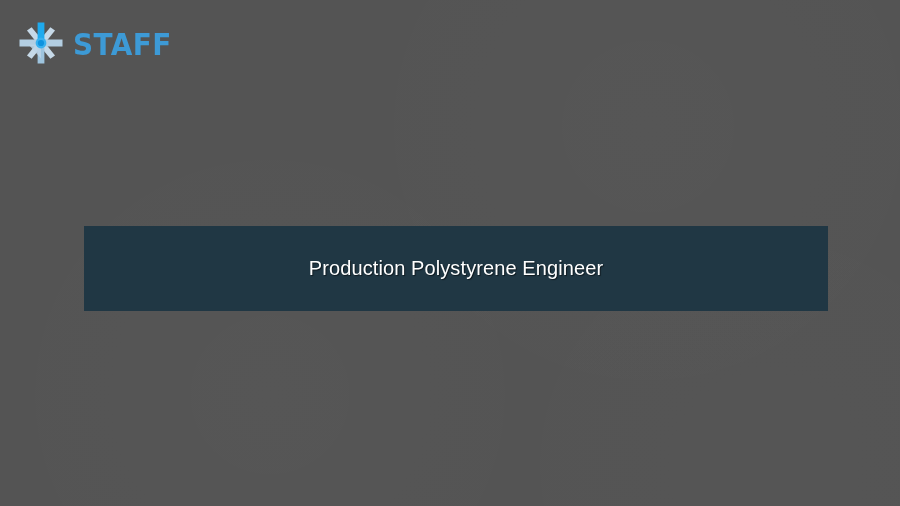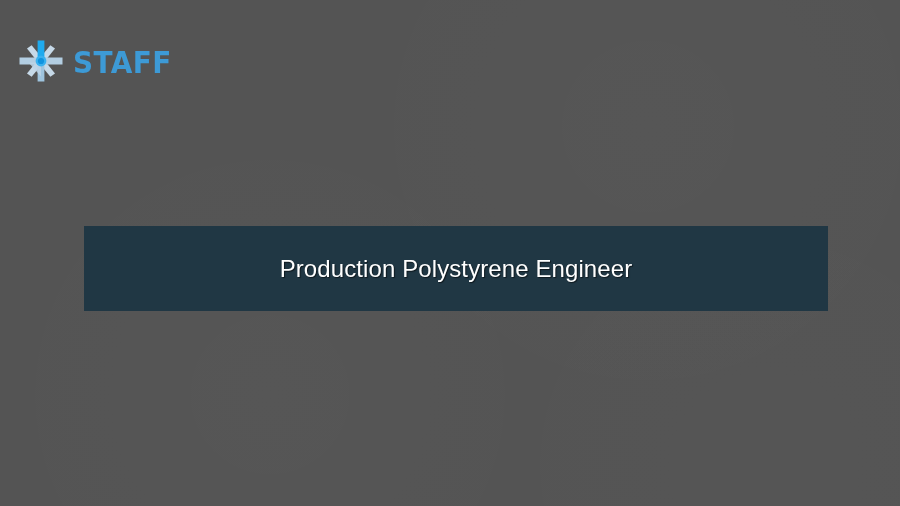--- a/index.html
+++ b/index.html
@@ -30,21 +30,20 @@
 
   
   .brand {
     position: absolute;
     left: 18px;
     top: 21px;
     display: flex;
     align-items: center;
     gap: 9px;
     user-select: none;
-    margin-top: 18px;
   }
   .brand-mark {
     width: 46px;
     height: 44px;
     display: block;
     flex: 0 0 auto;
   }
   .brand-wordmark {
     display: flex;
     align-items: baseline;
@@ -76,21 +75,21 @@
     height: 85px;
     background: #203744;
     display: flex;
     align-items: center;
     justify-content: center;
     box-sizing: border-box;
   }
   .title-text {
     color: #ffffff;
     font-family: "Liberation Sans", sans-serif;
-    font-size: 24px;
+    font-size: 20px;
     font-weight: 400;
     letter-spacing: 0.1px;
     text-align: center;
     text-shadow: 1px 1px 1px rgba(0,0,0,0.55);
     white-space: nowrap;
   }
 </style>
 </head>
 <body>
 

